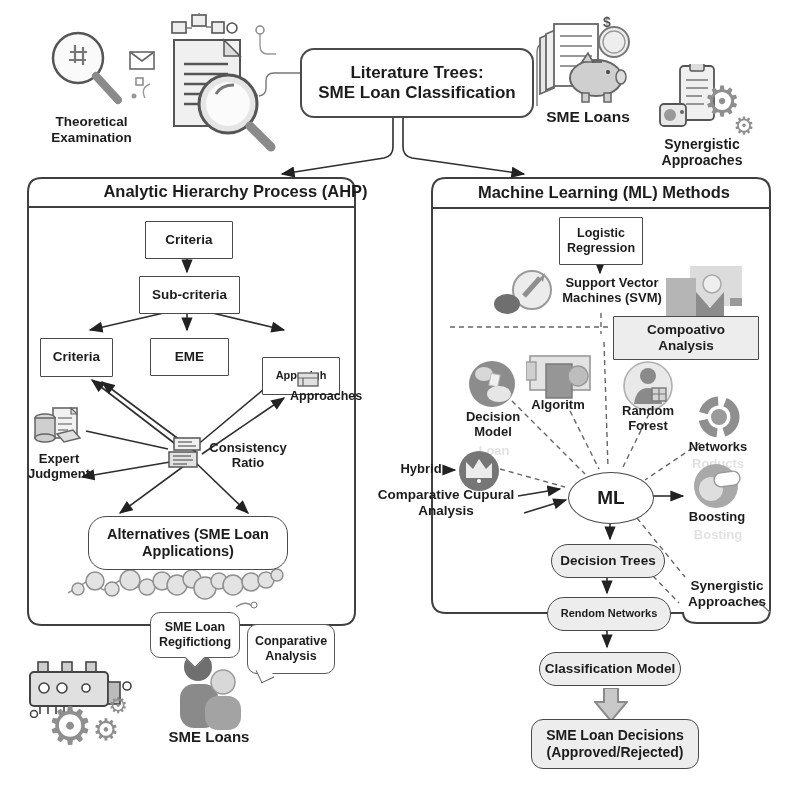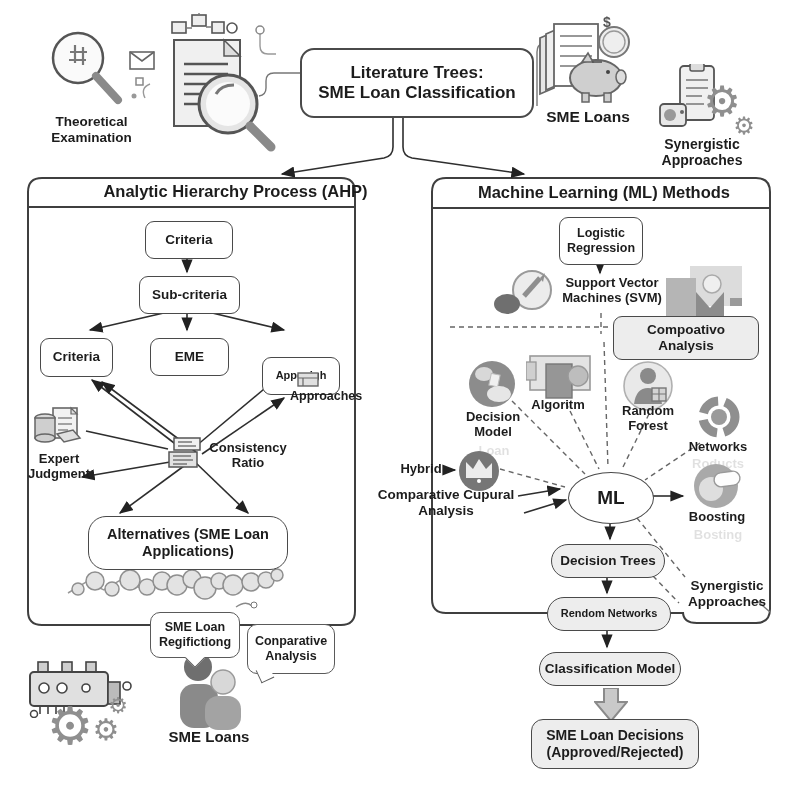--- a/index.html
+++ b/index.html
@@ -1,19 +1,19 @@
 <!DOCTYPE html>
 <html><head>
 <meta charset="utf-8">
 <style>
   html,body{margin:0;padding:0;}
   body{width:800px;height:800px;position:relative;background:#fff;
        font-family:"Liberation Sans","DejaVu Sans",sans-serif;color:#1c1c1c;overflow:hidden;}
   svg.wires{position:absolute;left:0;top:0;z-index:1;}
-  .node{position:absolute;z-index:2;border:1.5px solid #4a4a4a;border-radius:9px;background:#fff;
+  .node{position:absolute;z-index:2;border:1.5px solid #4a4a4a;border-radius:1px;background:#fff;
         display:flex;align-items:center;justify-content:center;text-align:center;
         white-space:pre-line;font-weight:600;line-height:1.2;}
   .pill{border-radius:17px;}
   .gray{background:#ededed;}
   .lbl{position:absolute;z-index:2;text-align:center;white-space:pre-line;font-weight:700;line-height:1.15;}
   .ghost{position:absolute;z-index:2;text-align:center;font-weight:700;opacity:.13;}
   .hdr{position:absolute;z-index:2;text-align:center;font-weight:700;font-size:16.5px;margin-left:44px;}
   .icon{position:absolute;z-index:2;}
   .gear{position:absolute;z-index:2;color:#8f8f8f;line-height:1;transform:translate(-50%,-50%);}
   .bubble{position:absolute;z-index:3;border:1.5px solid #5a5a5a;border-radius:10px;background:#fff;

